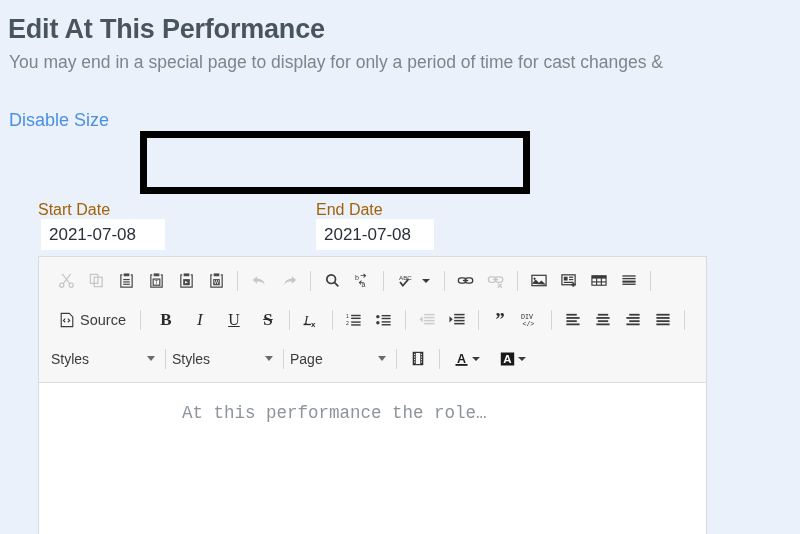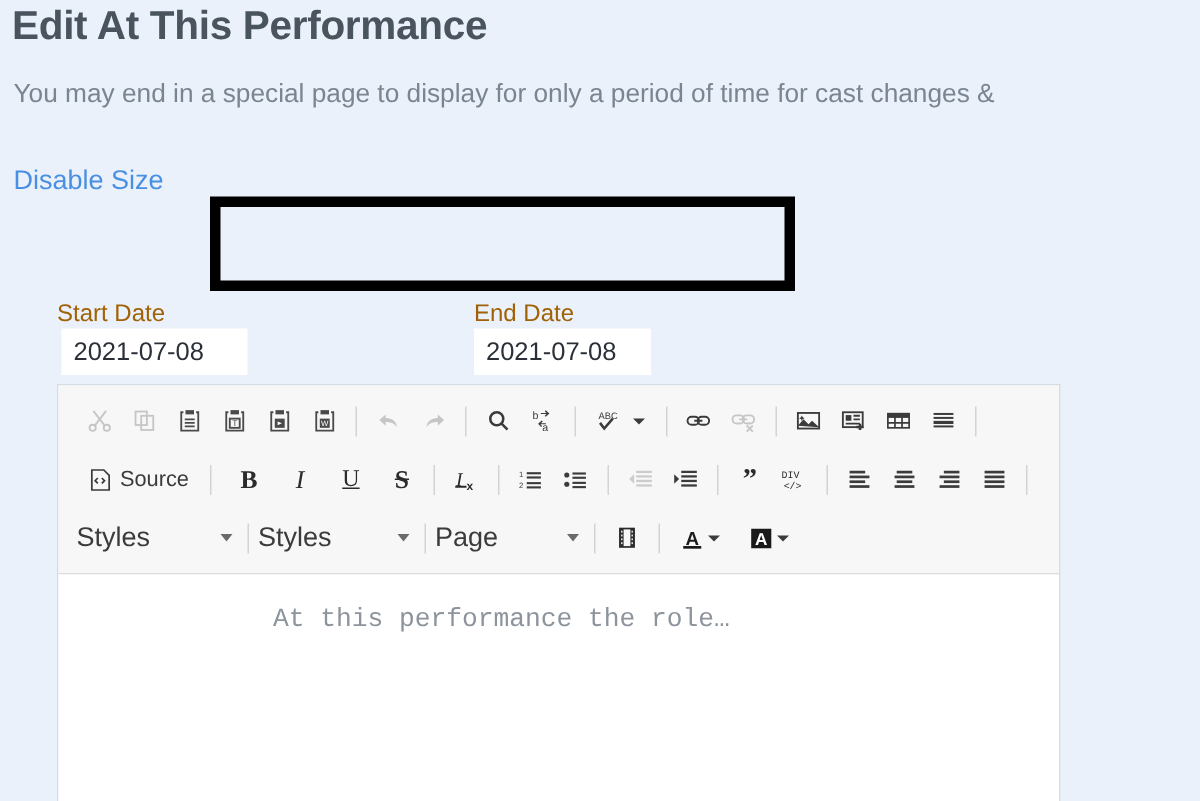--- a/index.html
+++ b/index.html
@@ -18,21 +18,21 @@
     position: relative;
     width: 800px;
     height: 534px;
     background: #eaf1fa;
     overflow: hidden;
   }
 
   
   .page-title {
     position: absolute;
-    left: 8px; top: 2px;
+    left: 8px; top: 14px;
     font-size: 27px;
     font-weight: 600;
     letter-spacing: -0.2px;
     color: #49545f;
     white-space: nowrap;
   }
   .page-subtitle {
     position: absolute;
     left: 9px; top: 52px;
     font-size: 17.5px;
@@ -122,21 +122,21 @@
     white-space: nowrap;
   }
   .tb-combo {
     display: flex;
     align-items: center;
     cursor: pointer;
     height: 30px;
     flex: 0 0 auto;
   }
   .combo-text {
-    font-size: 18px;
+    font-size: 14px;
     color: #3b3b3b;
     white-space: nowrap;
   }
   .combo-w-styles { width: 108px; }
   .combo-w-format { width: 105px; }
   .combo-w-size   { width: 100px; }
   .caret {
     width: 0; height: 0;
     margin-left: auto;
     margin-right: 4px;

